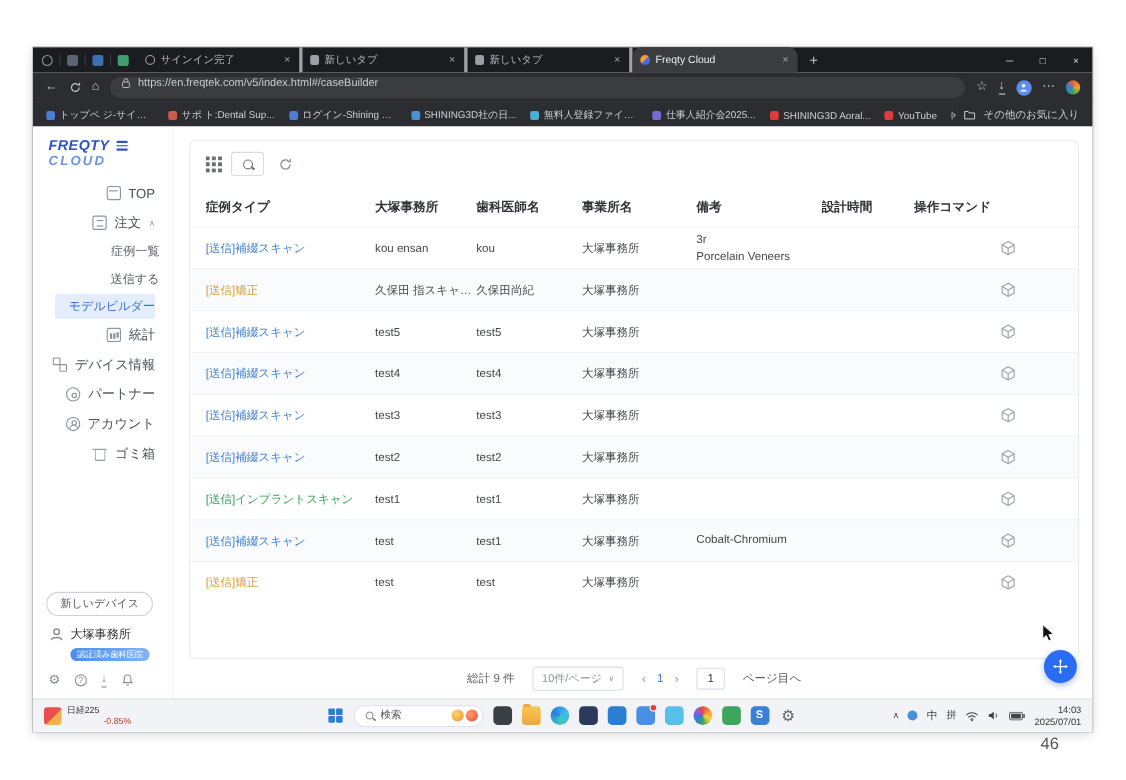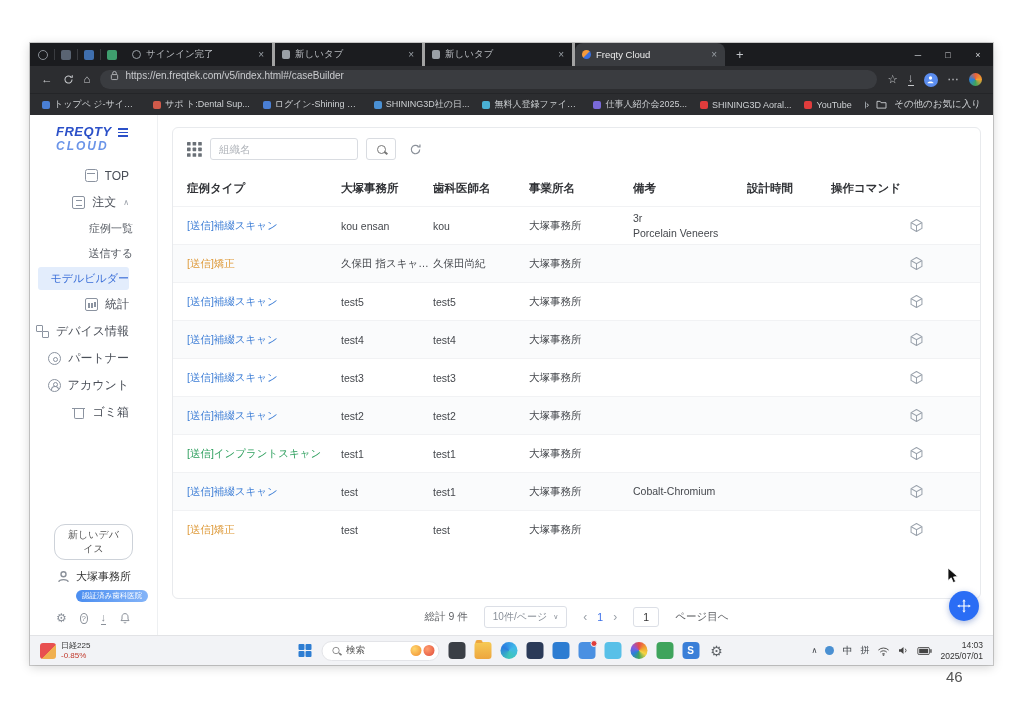--- a/index.html
+++ b/index.html
@@ -45,21 +45,21 @@
            padding:0 12px;flex:0 0 auto;}
   .bookmarks{display:flex;align-items:center;gap:13px;overflow:hidden;}
   .bk{display:flex;align-items:center;gap:4px;}
   .bkdot{width:8px;height:8px;border-radius:2px;flex:0 0 auto;}
   .bklabel{font-size:9px;color:#cdd0d3;white-space:nowrap;max-width:86px;overflow:hidden;text-overflow:ellipsis;}
   .book-right{margin-left:auto;display:flex;align-items:center;gap:7px;color:#cdd0d3;font-size:9.5px;white-space:nowrap;}
 
   
   .app{flex:1;display:flex;min-height:0;background:#fff;}
   .sidebar{width:128px;flex:0 0 auto;border-right:1px solid #eef0f2;display:flex;flex-direction:column;
-           padding:10px 24px 8px;box-sizing:border-box;}
+           padding:10px 12px 8px;box-sizing:border-box;}
   .logo-row{display:flex;align-items:flex-start;gap:6px;padding:0 2px 4px;}
   .l1{font-size:13px;font-weight:800;font-style:italic;letter-spacing:.5px;color:#2b50c8;line-height:1;}
   .l2{font-size:12px;font-weight:800;font-style:italic;letter-spacing:2px;color:#6a94e8;line-height:1;margin-top:2px;}
   .burger{display:flex;flex-direction:column;gap:2px;margin-top:3px;}
   .burger i{width:10px;height:1.5px;background:#2b50c8;display:block;}
   .menu{display:flex;flex-direction:column;margin-top:6px;align-items:flex-end;}
   .mitem{display:flex;align-items:center;gap:7px;height:27px;padding:0 4px;font-size:12px;color:#4a4f58;}
   .mlabel{flex:1;white-space:nowrap;overflow:hidden;}
   .mchev{font-size:8px;color:#9aa0a8;}
   .msub{height:25px;display:flex;align-items:center;padding-left:28px;font-size:11px;color:#555a62;white-space:nowrap;}
@@ -136,21 +136,21 @@
   .fab{position:absolute;right:14px;bottom:14px;width:30px;height:30px;border-radius:50%;background:#2a6df5;
        display:flex;align-items:center;justify-content:center;box-shadow:0 2px 6px rgba(20,60,160,.35);}
   .cursor{position:absolute;left:789px;top:452px;pointer-events:none;}
 
   
   .taskbar{height:30px;flex:0 0 auto;background:#f2f3f6;border-top:1px solid #e2e3e6;display:flex;
            align-items:center;padding:0 10px;position:relative;box-sizing:border-box;}
   .widget{display:flex;align-items:center;gap:5px;}
   .w-ic{width:16px;height:16px;border-radius:3px;background:linear-gradient(135deg,#e85050 55%,#f0b050 55%);}
   .w-tx{font-size:8px;line-height:1.25;color:#333;}
-  .w-red{color:#c0392b;}
+  .w-red{color:#c0392b;margin-left:33px;}
   .task-center{position:absolute;left:50%;top:0;bottom:0;transform:translateX(-50%);display:flex;align-items:center;gap:9px;}
   .startbtn{width:14px;height:14px;display:grid;grid-template-columns:6px 6px;grid-template-rows:6px 6px;gap:1.5px;}
   .startbtn i{background:#2d7dd2;border-radius:1px;}
   .tsearch{width:118px;height:20px;background:#fff;border:1px solid #e3e4e8;border-radius:10px;display:flex;
            align-items:center;gap:6px;padding:0 4px 0 9px;font-size:9.5px;color:#555;box-sizing:border-box;}
   .bdots{margin-left:auto;display:flex;gap:2px;}
   .bdot{width:11px;height:11px;border-radius:50%;}
   .bdot.o{background:radial-gradient(circle at 35% 35%,#ffd76e,#f08c2e);}
   .bdot.r{background:radial-gradient(circle at 35% 35%,#ff9e6e,#e04a3a);}
   .ticons{display:flex;align-items:center;gap:9px;}
@@ -383,21 +383,20 @@
                     <rect x="5.6" y="0" width="3.6" height="3.6" rx=".6"></rect>
                     <rect x="11.2" y="0" width="3.6" height="3.6" rx=".6"></rect>
                     <rect x="0" y="5.6" width="3.6" height="3.6" rx=".6"></rect>
                     <rect x="5.6" y="5.6" width="3.6" height="3.6" rx=".6"></rect>
                     <rect x="11.2" y="5.6" width="3.6" height="3.6" rx=".6"></rect>
                     <rect x="0" y="11.2" width="3.6" height="3.6" rx=".6"></rect>
                     <rect x="5.6" y="11.2" width="3.6" height="3.6" rx=".6"></rect>
                     <rect x="11.2" y="11.2" width="3.6" height="3.6" rx=".6"></rect>
                   </svg>
               </span>
-              <input class="org-input" type="text" data-name="organization-search-input" placeholder="組織名" style="">
               <button class="sbtn" data-name="search-button">
                   <span class="mag" data-name="search-icon"></span>
                 </button>
               <button class="rbtn" data-name="refresh-list-button">
                 <svg width="13" height="13" viewBox="0 0 14 14">
                     <path d="M11.5 7a4.5 4.5 0 1 1-1.4-3.2" fill="none" stroke="#8a9099" stroke-width="1.3"></path>
                     <path d="M11.8 1.6v2.6H9.2" fill="none" stroke="#8a9099" stroke-width="1.3"></path>
                   </svg>
               </button>
             </div>

